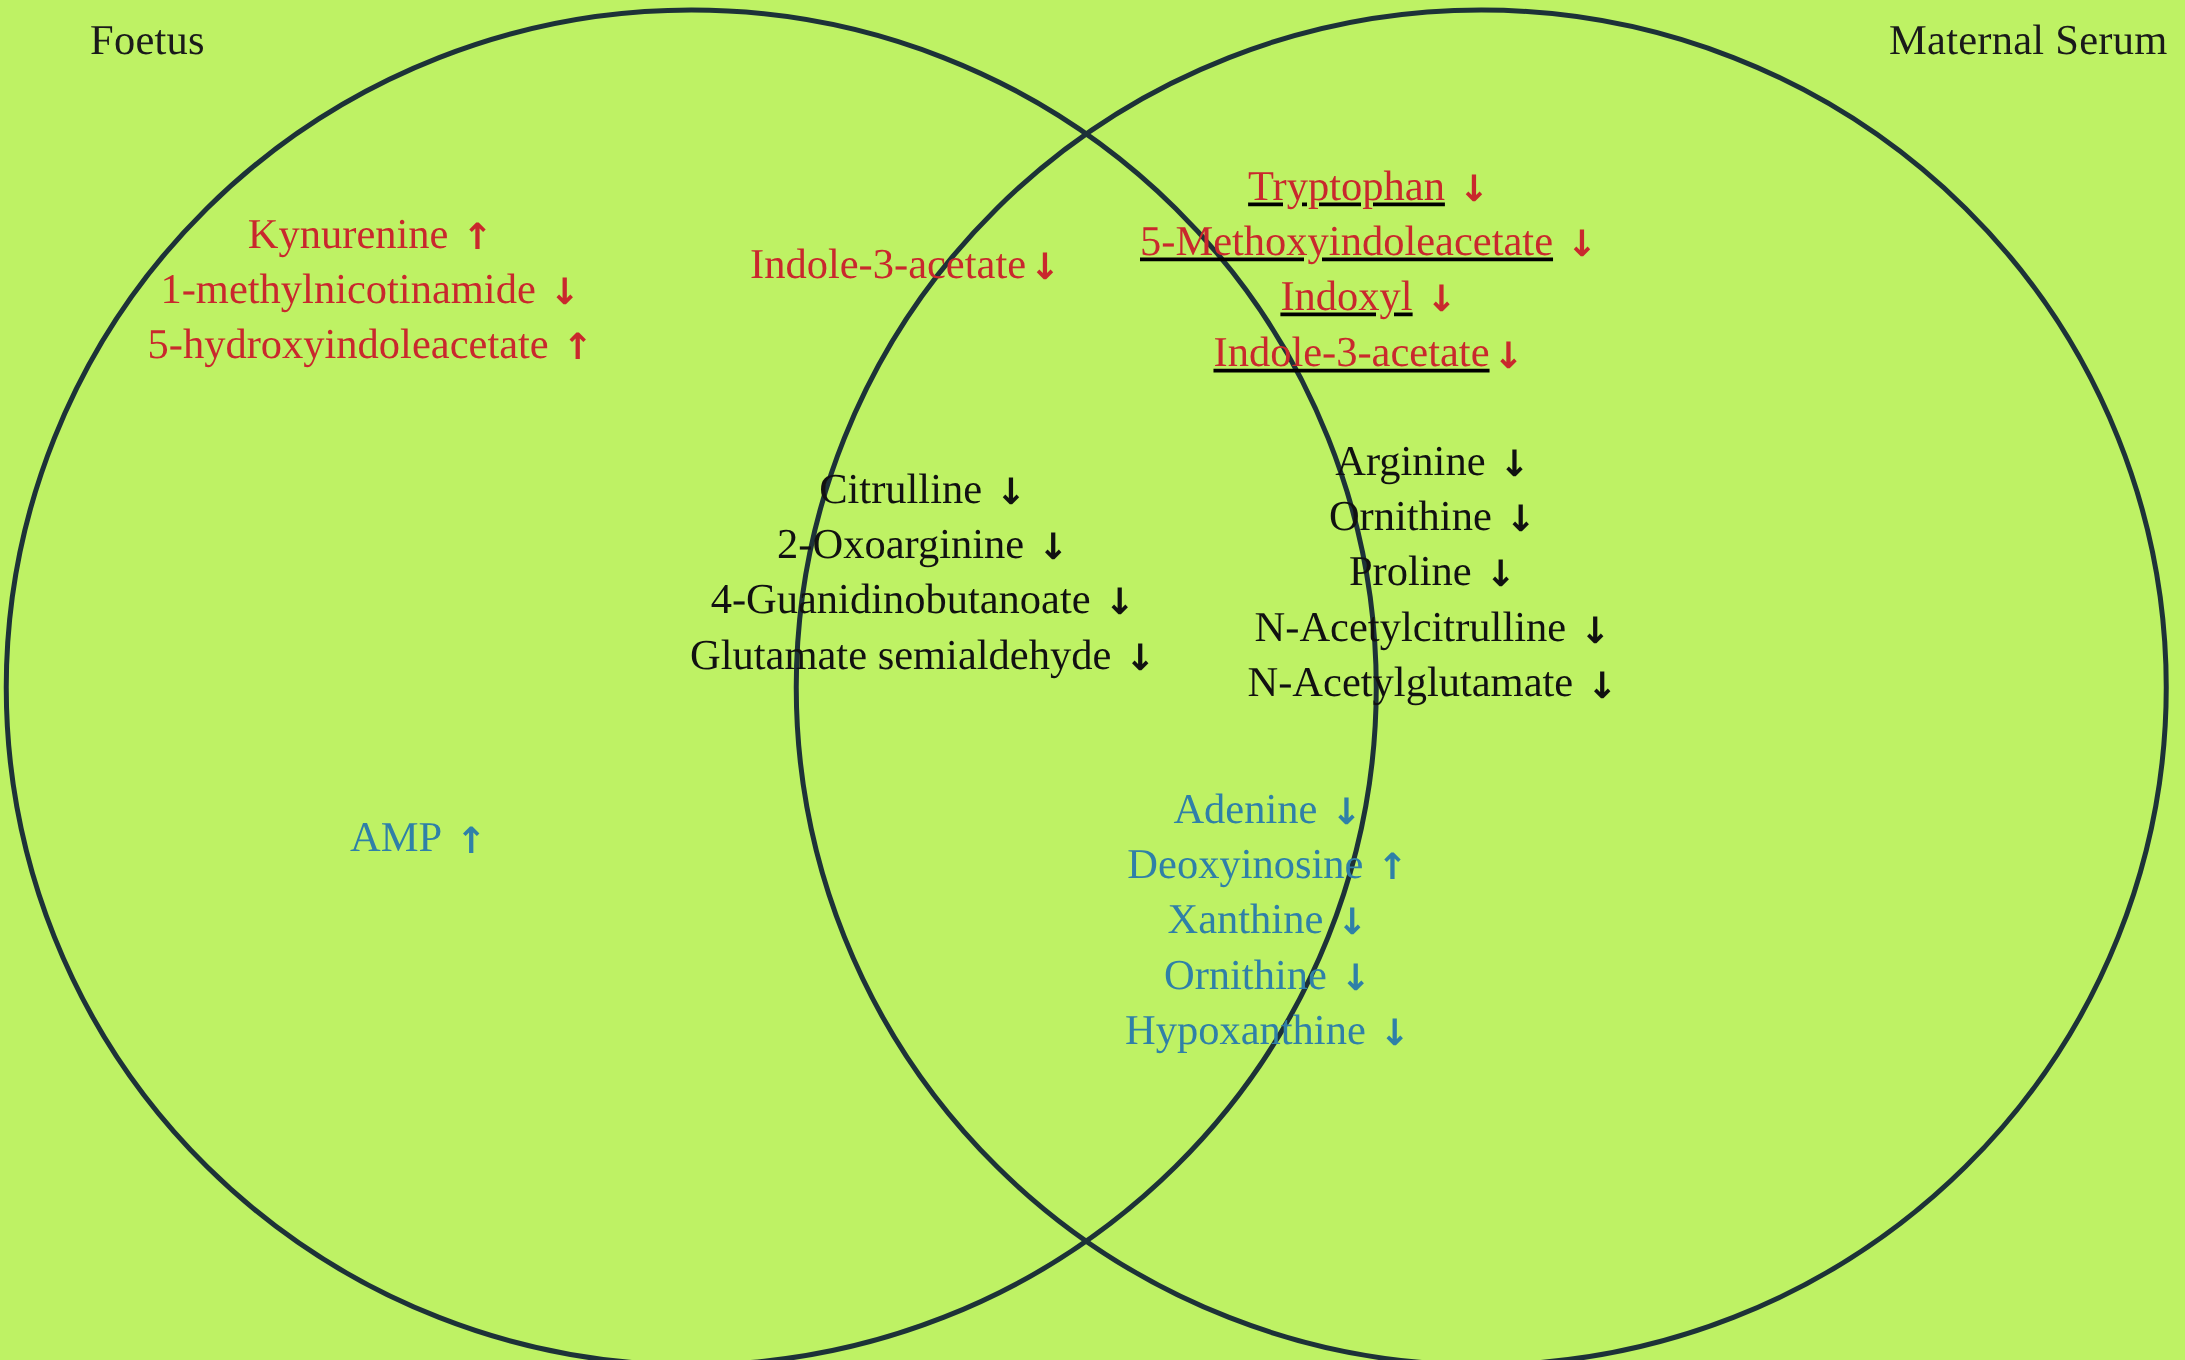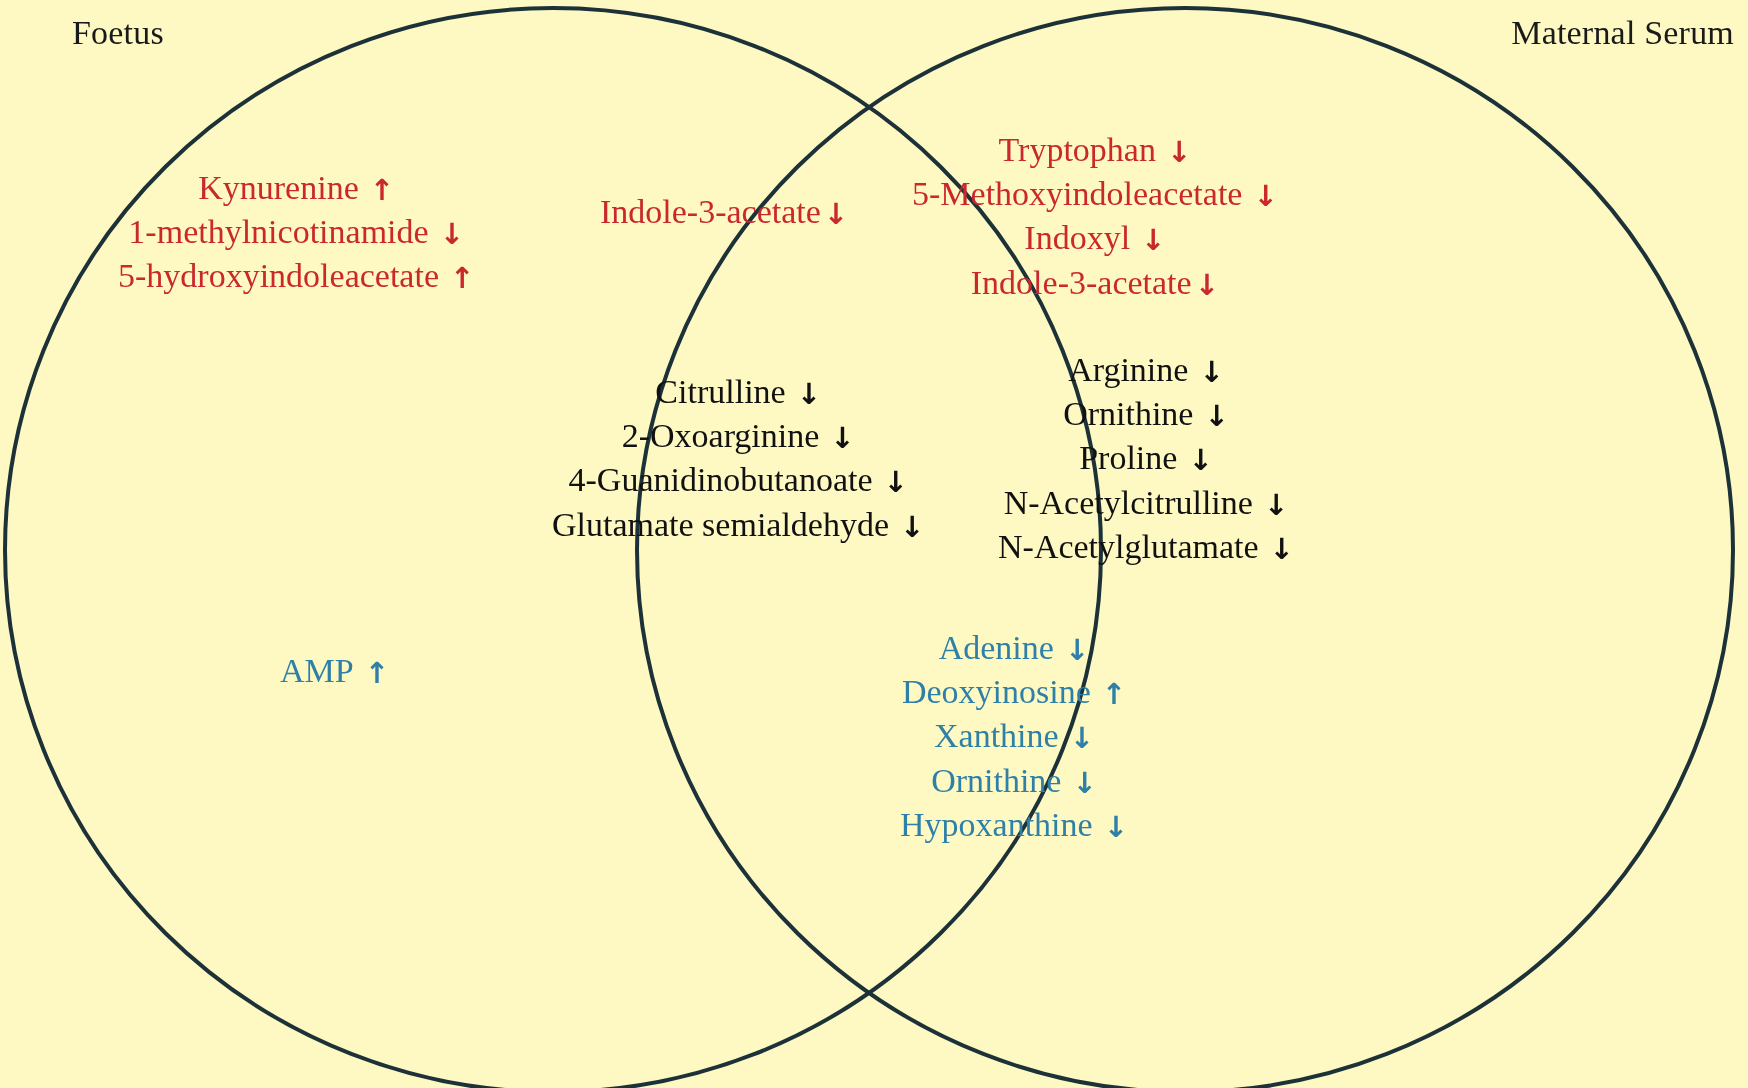--- a/index.html
+++ b/index.html
@@ -4,21 +4,21 @@
 <style>
   html, body {
     margin: 0;
     padding: 0;
     background: #ffffff;
   }
   #stage {
     position: relative;
     width: 1748px;
     height: 1088px;
-    background: #fef9c3;
+    background: #bef264;
     font-family: "Liberation Serif", "DejaVu Serif", serif;
     overflow: hidden;
   }
 
   
   #venn-svg {
     position: absolute;
     left: 0;
     top: 0;
     width: 1748px;
@@ -63,21 +63,21 @@
   .black { color: #111111; }
   .blue  { color: #2f80a8; }
 
   
   #foetus-red-block      { left: 118px; top: 166px; align-items: center; text-align: right; }
   #foetus-blue-block     { left: 280px; top: 649px; align-items: center; }
 
   #inter-red-block       { left: 600px; top: 190px; align-items: center; }
   #inter-black-block     { left: 552px; top: 370px; align-items: center; }
 
-  #maternal-red-block    { left: 912px;  top: 128px; align-items: center; }
+  #maternal-red-block    { left: 912px;  top: 128px; align-items: center; text-decoration: underline; }
   #maternal-black-block  { left: 998px;  top: 348px; align-items: center; }
   #maternal-blue-block   { left: 900px;  top: 626px; align-items: center; }
 </style>
 </head>
 <body>
 
 <div id="stage">
 
   <svg id="venn-svg" viewBox="0 0 1748 1088" xmlns="http://www.w3.org/2000/svg">
     <ellipse cx="553" cy="550" rx="548" ry="542" fill="none" stroke="#1d3238" stroke-width="4"></ellipse>

